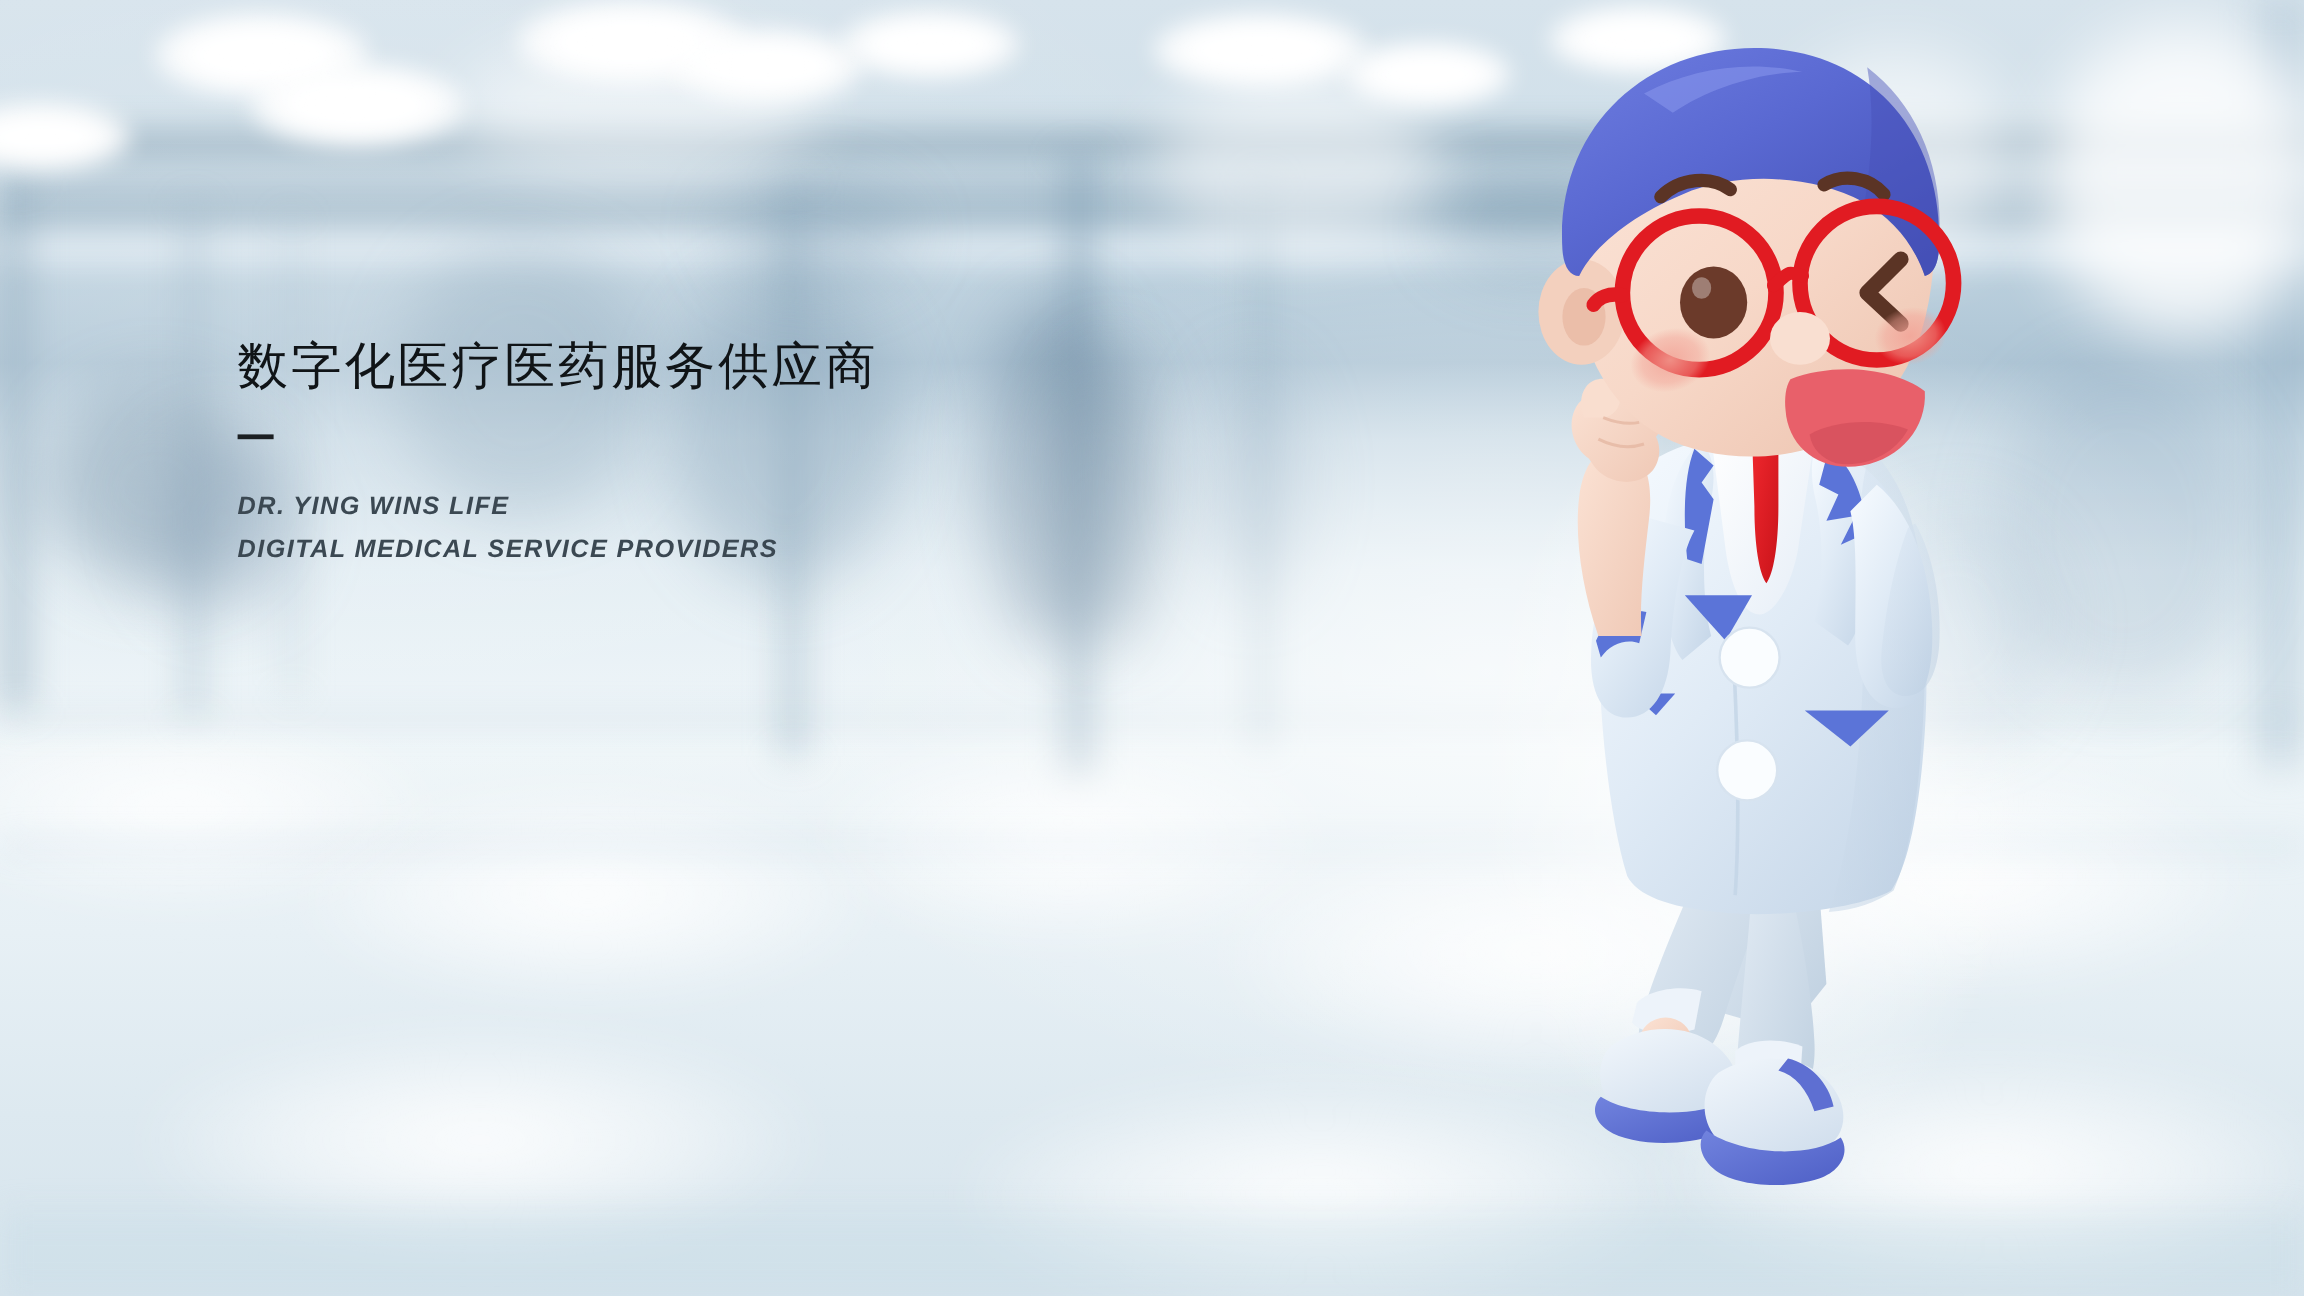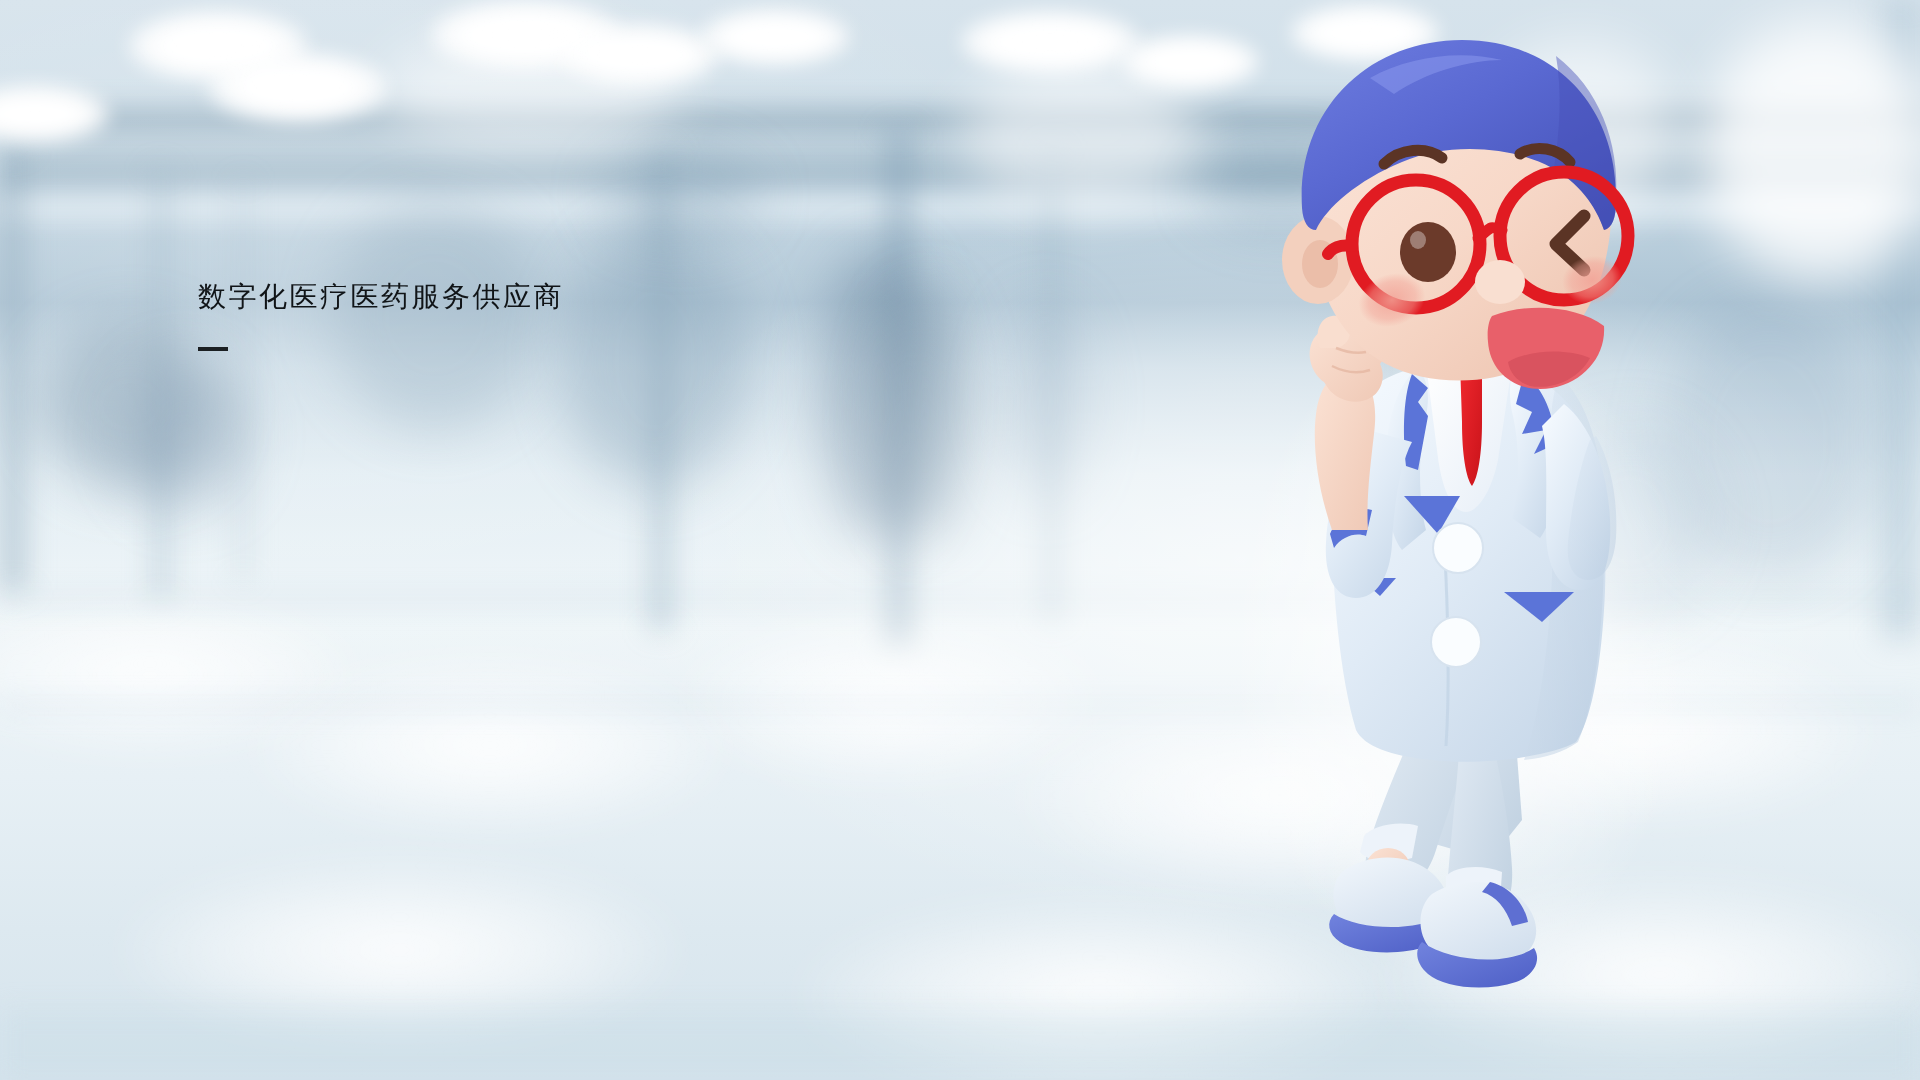--- a/index.html
+++ b/index.html
@@ -59,21 +59,21 @@
   }
 
   
   .text-block {
     position:absolute;
     left: 198px;
     top: 282px;
     z-index: 40;
   }
   .headline {
-    font-size: 28px;
+    font-size: 42px;
     line-height: 1.1;
     color: #101417;
     letter-spacing: 2.5px;
     font-weight: 400;
     white-space: nowrap;
   }
   .title {
     margin-top: 20px;
     font-size: 66px;
     line-height: 1.12;
@@ -176,20 +176,24 @@
         radial-gradient(ellipse 900px 520px at 1240px 560px, rgba(255,255,255,0.62) 0%, rgba(255,255,255,0) 70%),
         radial-gradient(ellipse 1100px 700px at 300px 300px, rgba(255,255,255,0.24) 0%, rgba(255,255,255,0) 70%);"></div>
   </div>
 
   <div class="text-block">
     <div class="headline">数字化医疗医药服务供应商</div>
 
 
     <div class="divider"></div>
 
+    <div class="eng">
+      <div>DR. YING WINS LIFE</div>
+      <div>DIGITAL MEDICAL SERVICE PROVIDERS</div>
+    </div>
   </div>
 
   <div id="character">
     <svg viewBox="0 0 560 1020" xmlns="http://www.w3.org/2000/svg">
       <defs>
         <linearGradient id="gHair" x1="0" y1="0" x2="0.9" y2="1">
           <stop offset="0%" stop-color="#6E7DE0"></stop>
           <stop offset="45%" stop-color="#5A69D2"></stop>
           <stop offset="100%" stop-color="#4350B6"></stop>
         </linearGradient>

